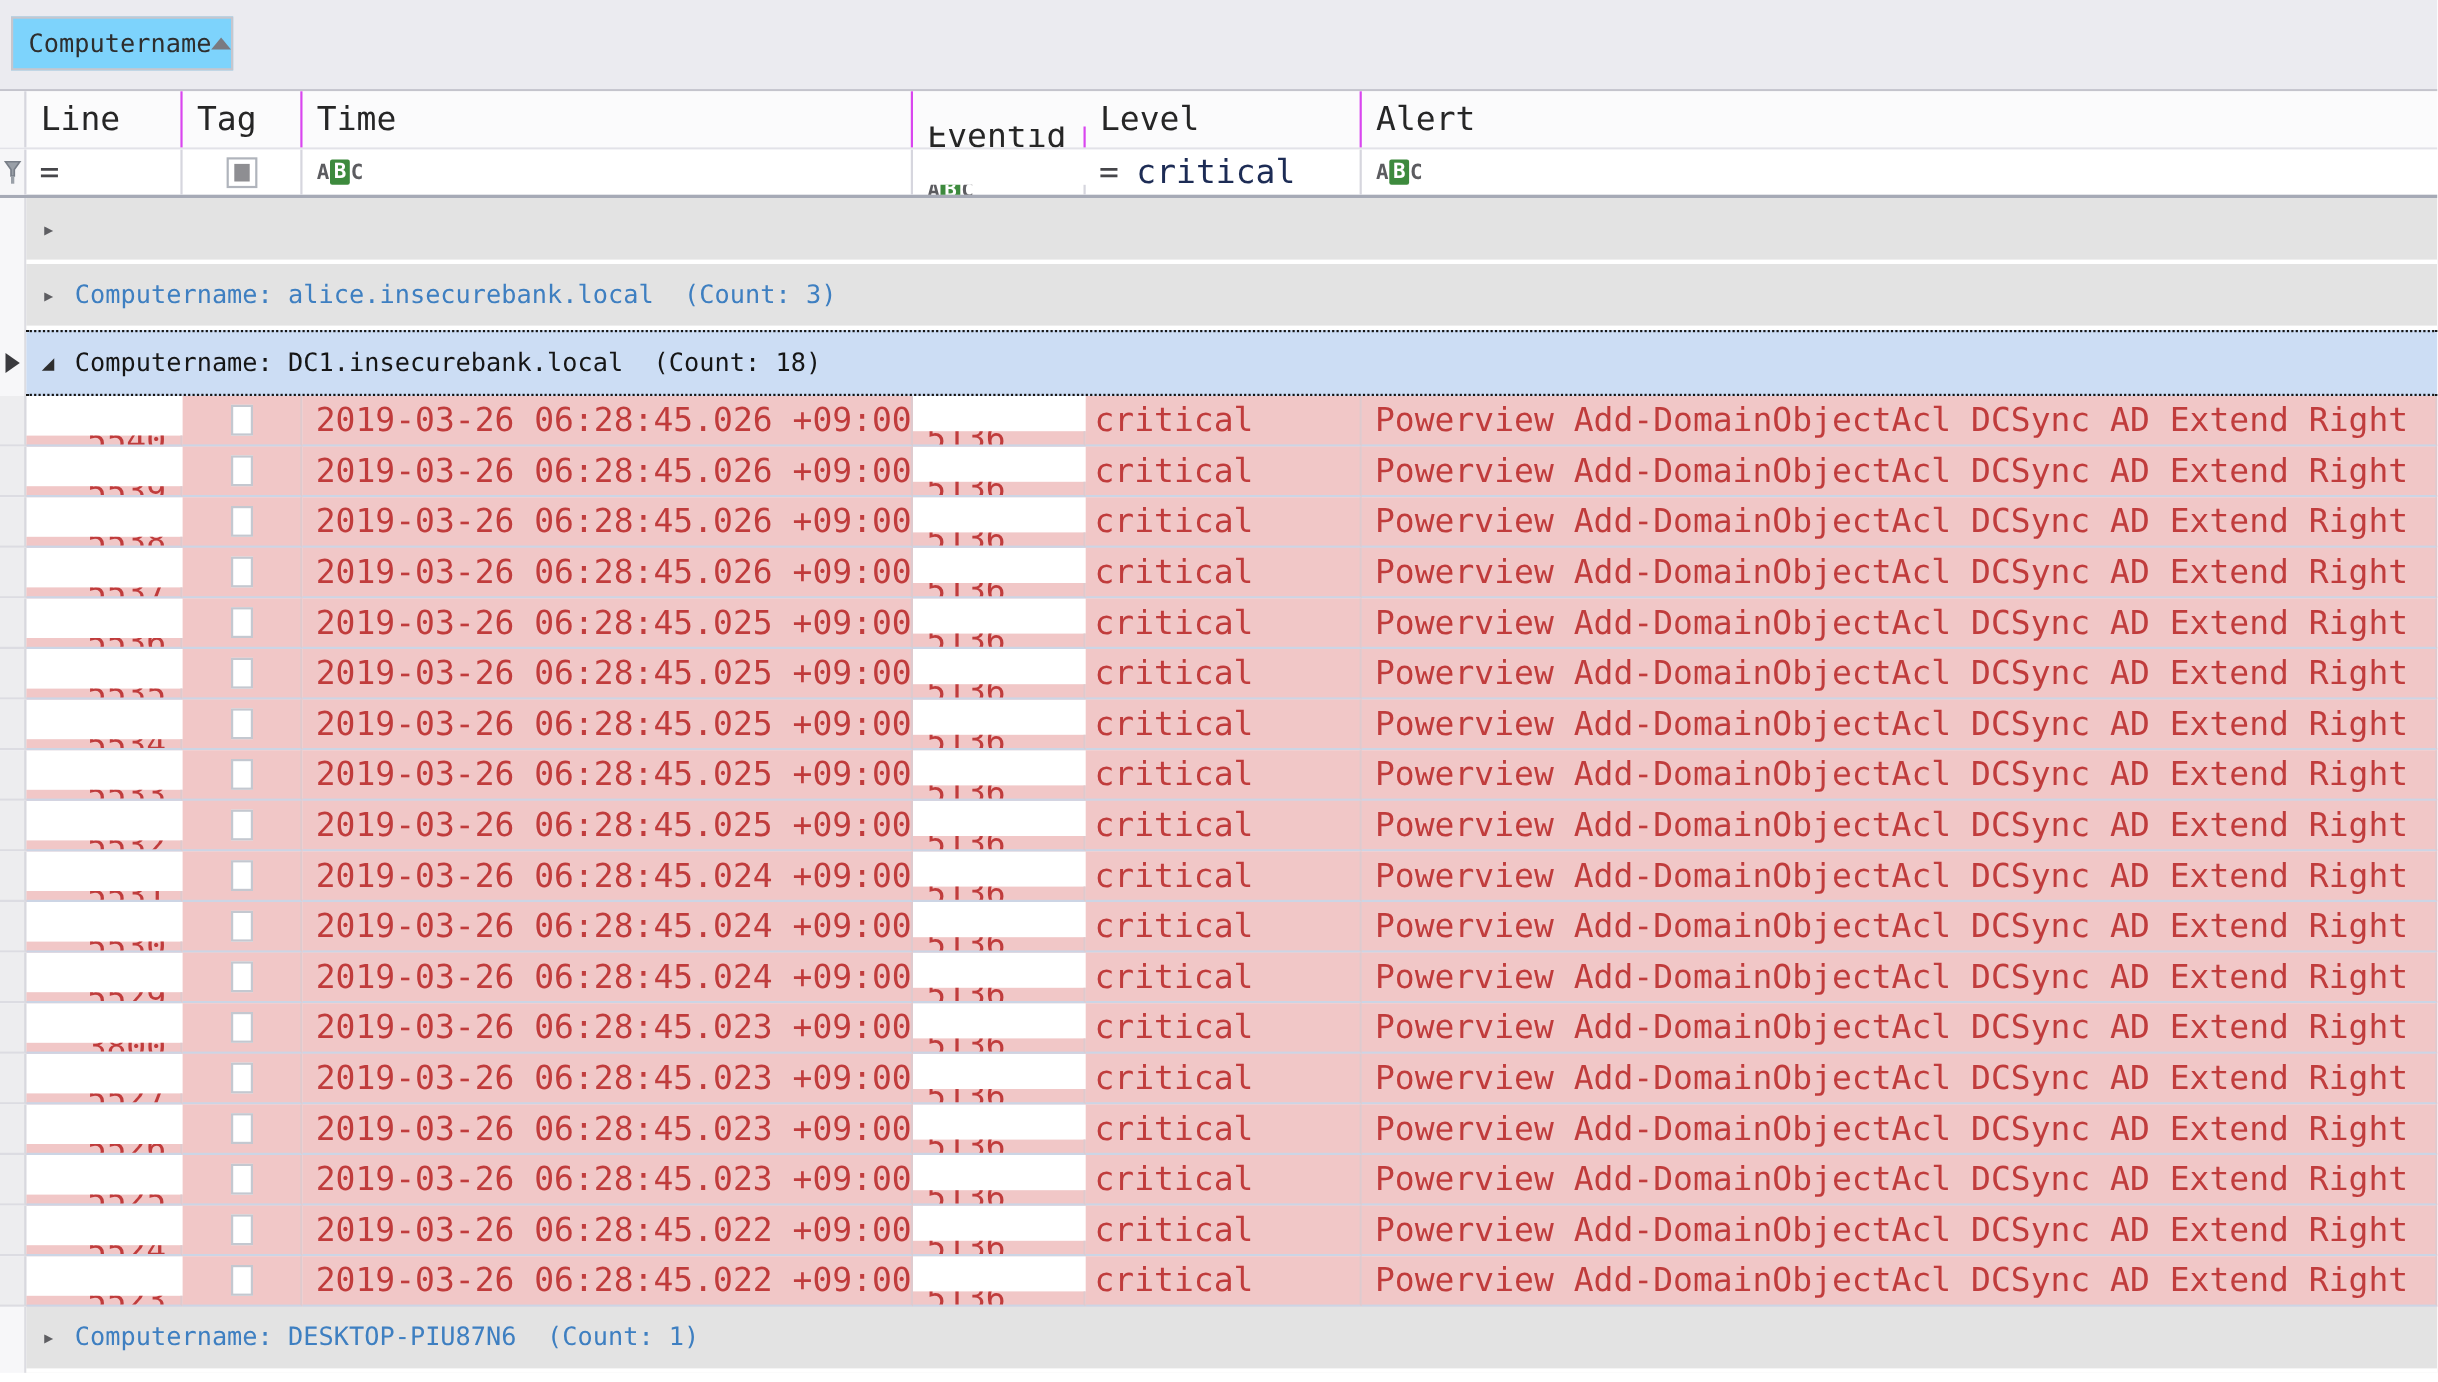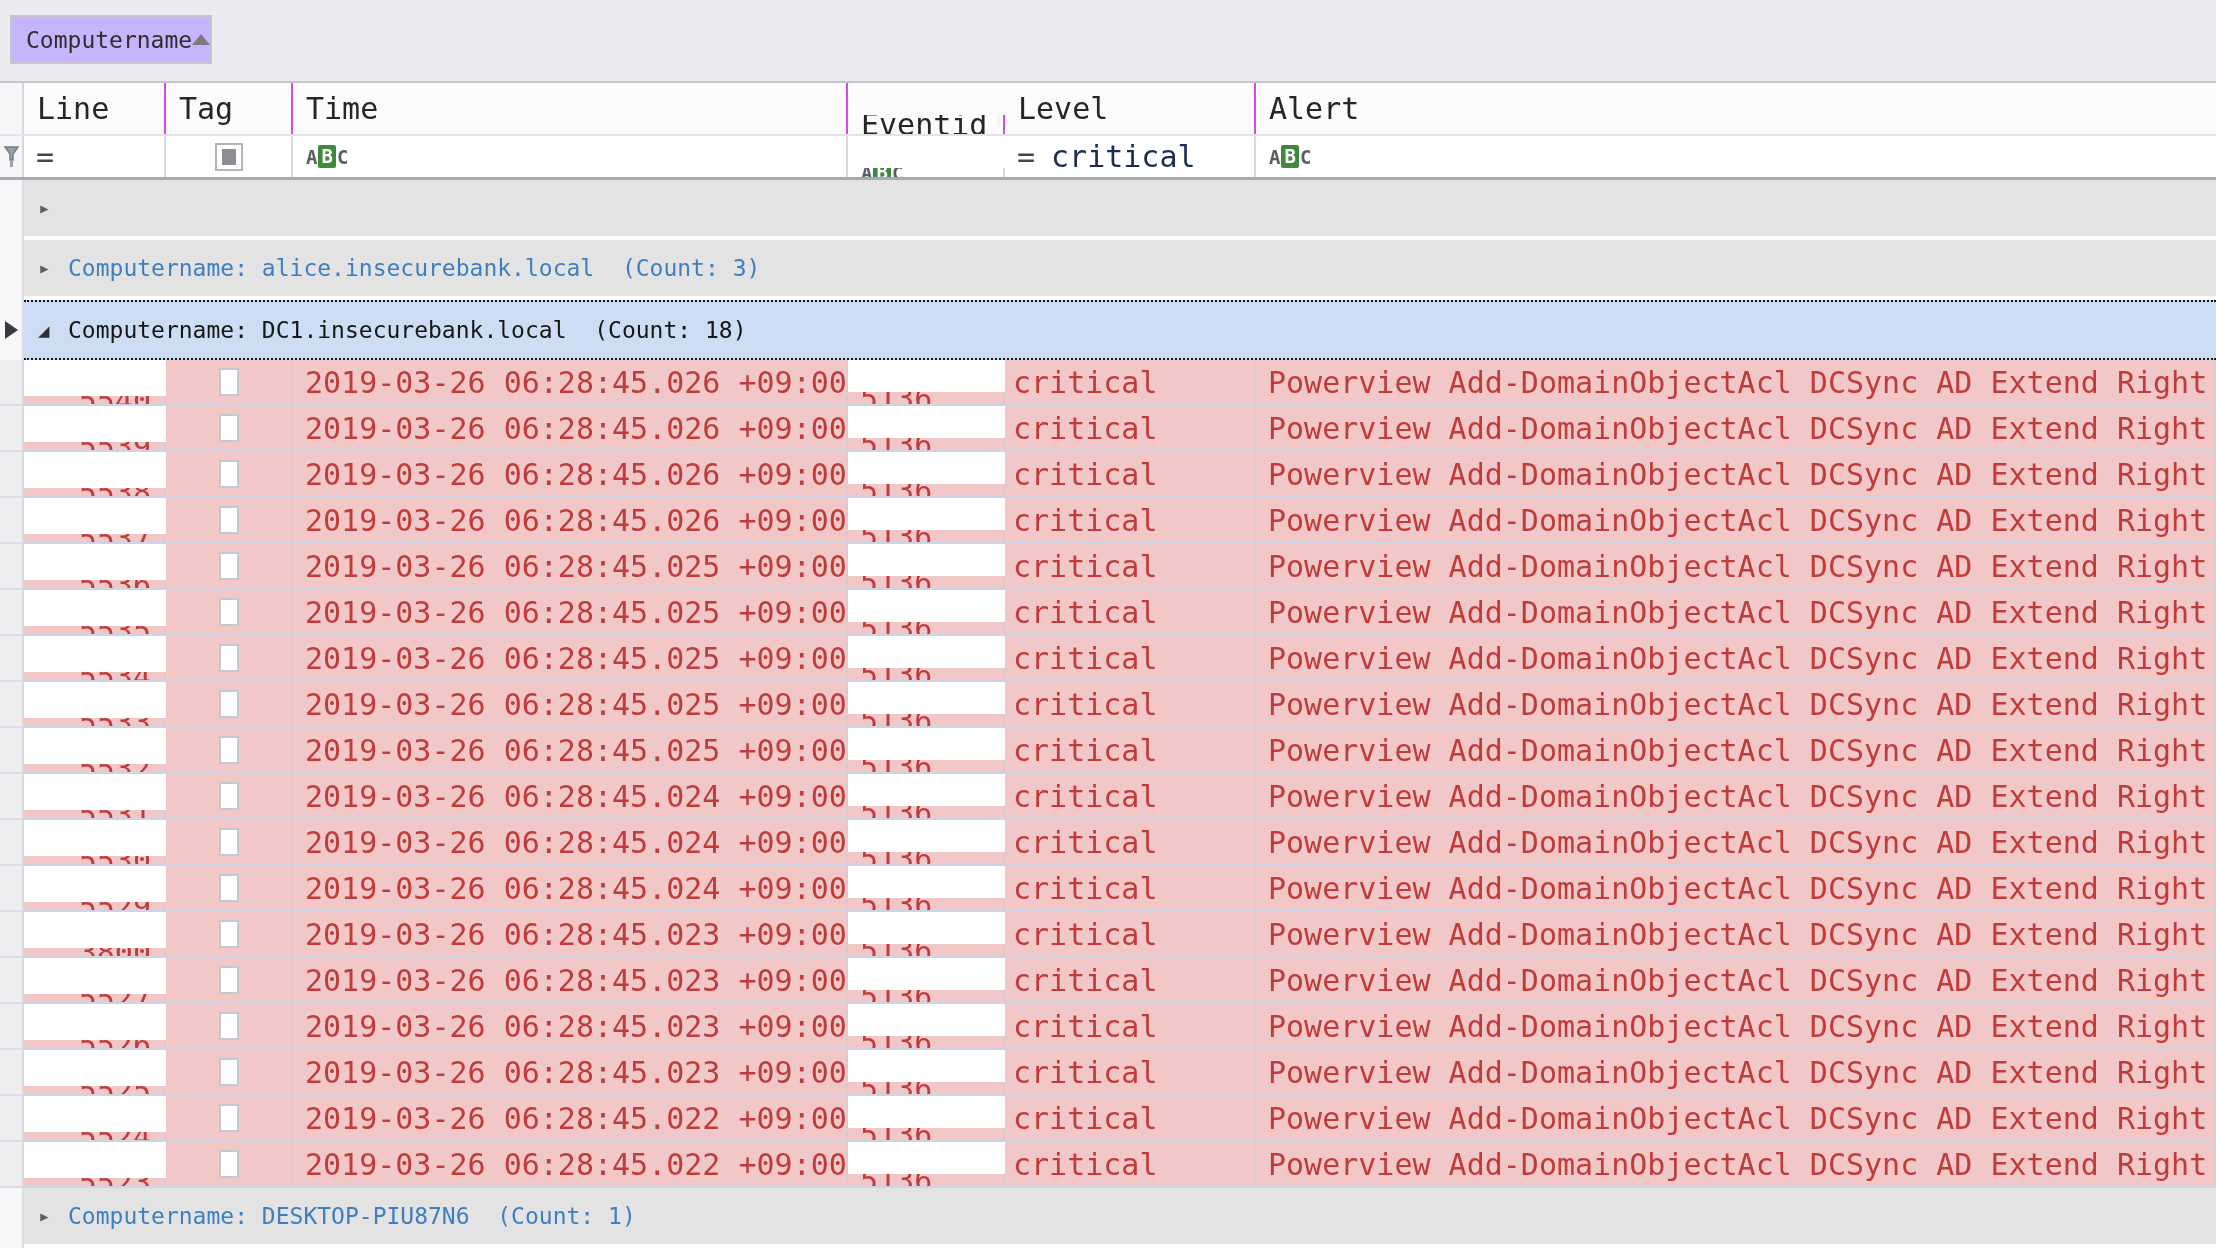--- a/index.html
+++ b/index.html
@@ -2,29 +2,29 @@
 <html><head>
 <meta charset="utf-8">
 <style>
   * { margin:0; padding:0; box-sizing:border-box; }
   html,body { background:#ffffff; }
   body { font-family:"DejaVu Sans Mono","Liberation Mono",monospace; }
   .app { position:relative; width:2216px; height:1256px; background:#ffffff; overflow:hidden; }
 
   
   .group-panel { height:83px; background:#ebebf0; border-bottom:2px solid #c4c4cc; padding:15px 0 0 10px; }
-  .group-chip { width:202px; height:49px; background:#c4b5fd; border:2px solid #c6c6ce; display:flex; align-items:center; padding:0 14px; cursor:default; }
+  .group-chip { width:202px; height:49px; background:#7dd3fc; border:2px solid #c6c6ce; display:flex; align-items:center; padding:0 14px; cursor:default; }
   .group-chip .chip-label { font-size:23px; color:#2e2e2e; white-space:pre; }
   .sort-asc { margin-left:auto; width:0; height:0; border-left:9px solid transparent; border-right:9px solid transparent; border-bottom:11px solid #7a7a80; }
 
   
   .row { display:flex; width:2216px; }
   .w-ind   { width:24px;  flex:none; }
   .w-line  { width:142px; flex:none; }
-  .w-tag   { width:127px; flex:none; }
+  .w-tag   { width:109px; flex:none; }
   .w-time  { width:555px; flex:none; }
   .w-event { width:157px; flex:none;margin-top:32px; }
   .w-level { width:251px; flex:none; }
   .w-alert { flex:1; }
 
   
   .header-row { height:53px; background:#fbfbfc; border-bottom:2px solid #e2e2e8; }
   .header-cell { display:flex; align-items:center; padding-left:13px; font-size:30px; color:#262626; border-right:2px solid #d946ef; white-space:pre; overflow:hidden; }
   .header-ind { border-right:2px solid #d6d6de; background:#f6f6f8; }
   .hdr-level-extras { margin-left:auto; display:flex; align-items:flex-start; padding-right:6px; }

